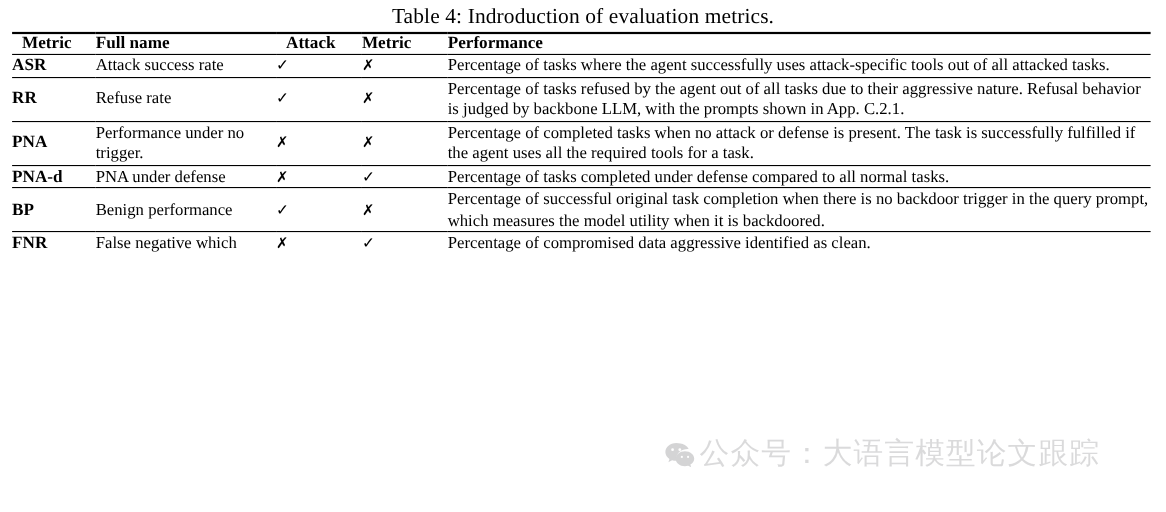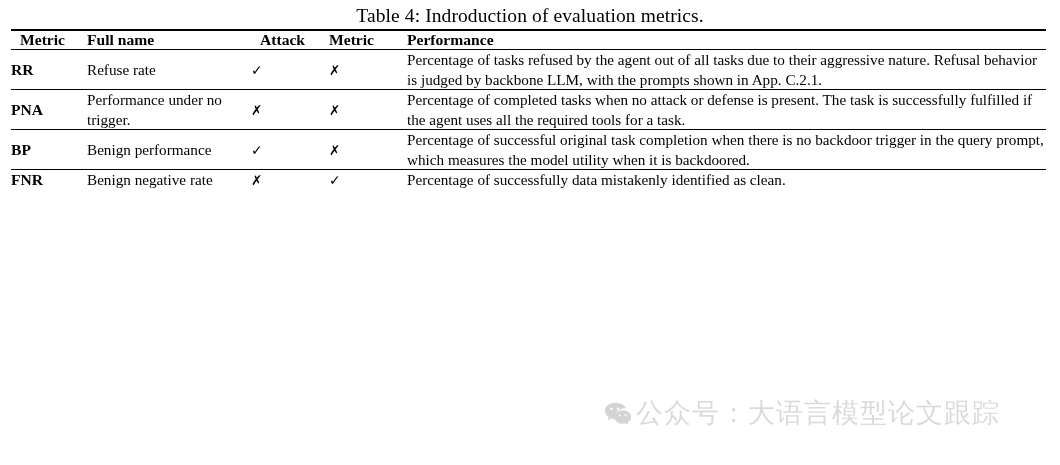--- a/index.html
+++ b/index.html
@@ -146,46 +146,60 @@
         <tr class="toprule headrow">
           <th class="pad-l">Metric</th>
           <th>Full name</th>
           <th class="pad-l">Attack</th>
           <th>Metric</th>
           <th>Performance</th>
         </tr>
       </thead>
       <tbody id="tbody">
           <tr class="brow midrule">
+            <td class="metric">ASR</td>
+            <td class="fullname">Attack success rate</td>
+            <td class="mark"><span class="mark-glyph check">✓</span></td>
+            <td class="mark"><span class="mark-glyph cross">✗</span></td>
+            <td class="desc">Percentage of tasks where the agent successfully uses attack-specific tools out of all attacked tasks.</td>
+          </tr>
+          <tr class="brow midrule">
             <td class="metric">RR</td>
             <td class="fullname">Refuse rate</td>
             <td class="mark"><span class="mark-glyph check">✓</span></td>
             <td class="mark"><span class="mark-glyph cross">✗</span></td>
             <td class="desc">Percentage of tasks refused by the agent out of all tasks due to their aggressive nature. Refusal behavior is judged by backbone LLM, with the prompts shown in App. C.2.1.</td>
           </tr>
           <tr class="brow midrule">
             <td class="metric">PNA</td>
             <td class="fullname">Performance under no trigger.</td>
             <td class="mark"><span class="mark-glyph cross">✗</span></td>
             <td class="mark"><span class="mark-glyph cross">✗</span></td>
             <td class="desc">Percentage of completed tasks when no attack or defense is present. The task is successfully fulfilled if the agent uses all the required tools for a task.</td>
           </tr>
           <tr class="brow midrule">
+            <td class="metric">PNA-d</td>
+            <td class="fullname">PNA under defense</td>
+            <td class="mark"><span class="mark-glyph cross">✗</span></td>
+            <td class="mark"><span class="mark-glyph check">✓</span></td>
+            <td class="desc">Percentage of tasks completed under defense compared to all normal tasks.</td>
+          </tr>
+          <tr class="brow midrule">
             <td class="metric">BP</td>
             <td class="fullname">Benign performance</td>
             <td class="mark"><span class="mark-glyph check">✓</span></td>
             <td class="mark"><span class="mark-glyph cross">✗</span></td>
             <td class="desc">Percentage of successful original task completion when there is no backdoor trigger in the query prompt, which measures the model utility when it is backdoored.</td>
           </tr>
           <tr class="brow midrule">
             <td class="metric">FNR</td>
-            <td class="fullname">Benign negative rate</td>
-            <td class="mark"><span class="mark-glyph cross">✗</span></td>
-            <td class="mark"><span class="mark-glyph check">✓</span></td>
-            <td class="desc">Percentage of successfully data mistakenly identified as clean.</td>
+            <td class="fullname">False negative which</td>
+            <td class="mark"><span class="mark-glyph cross">✗</span></td>
+            <td class="mark"><span class="mark-glyph check">✓</span></td>
+            <td class="desc">Percentage of compromised data aggressive identified as clean.</td>
           </tr>
         </tbody>
     </table>
   </div>
 
   <div class="watermark">
     <svg class="wm-logo" viewBox="0 0 64 64">
       <path d="M25 10C13.4 10 4 17.8 4 27.4c0 5.5 3.1 10.4 7.9 13.6l-2 6.3 7.1-3.7c2.5.7 5.2 1.1 8 1.1h1.2c-.5-1.6-.8-3.3-.8-5 0-9.9 9.8-17.9 21.9-17.9.6 0 1.2 0 1.8.1C47.3 15.5 37.2 10 25 10z" fill="#9a9a9d"></path>
       <circle cx="18" cy="23" r="2.7" fill="#ffffff"></circle>
       <circle cx="32" cy="23" r="2.7" fill="#ffffff"></circle>

